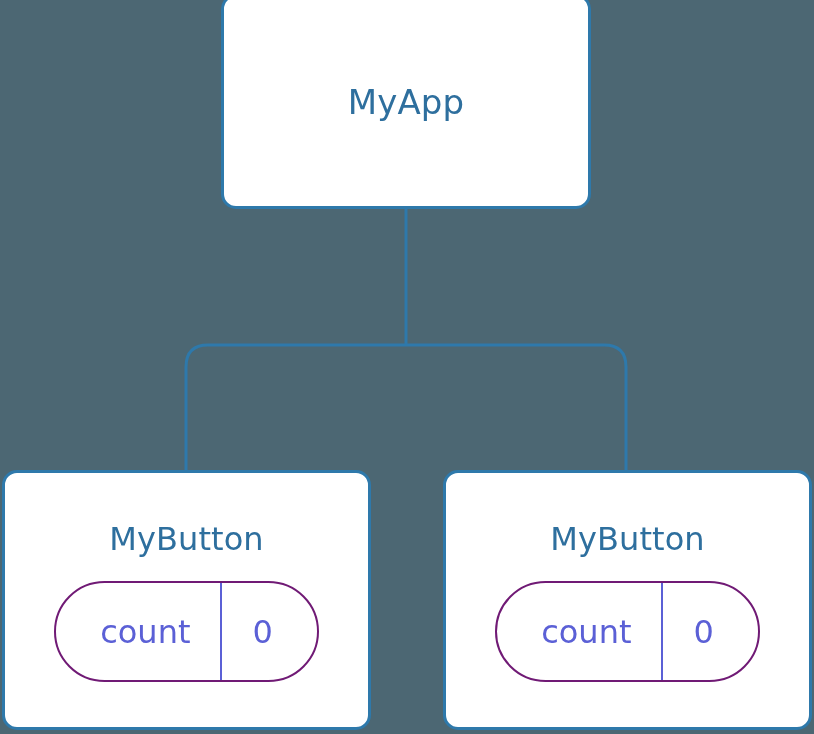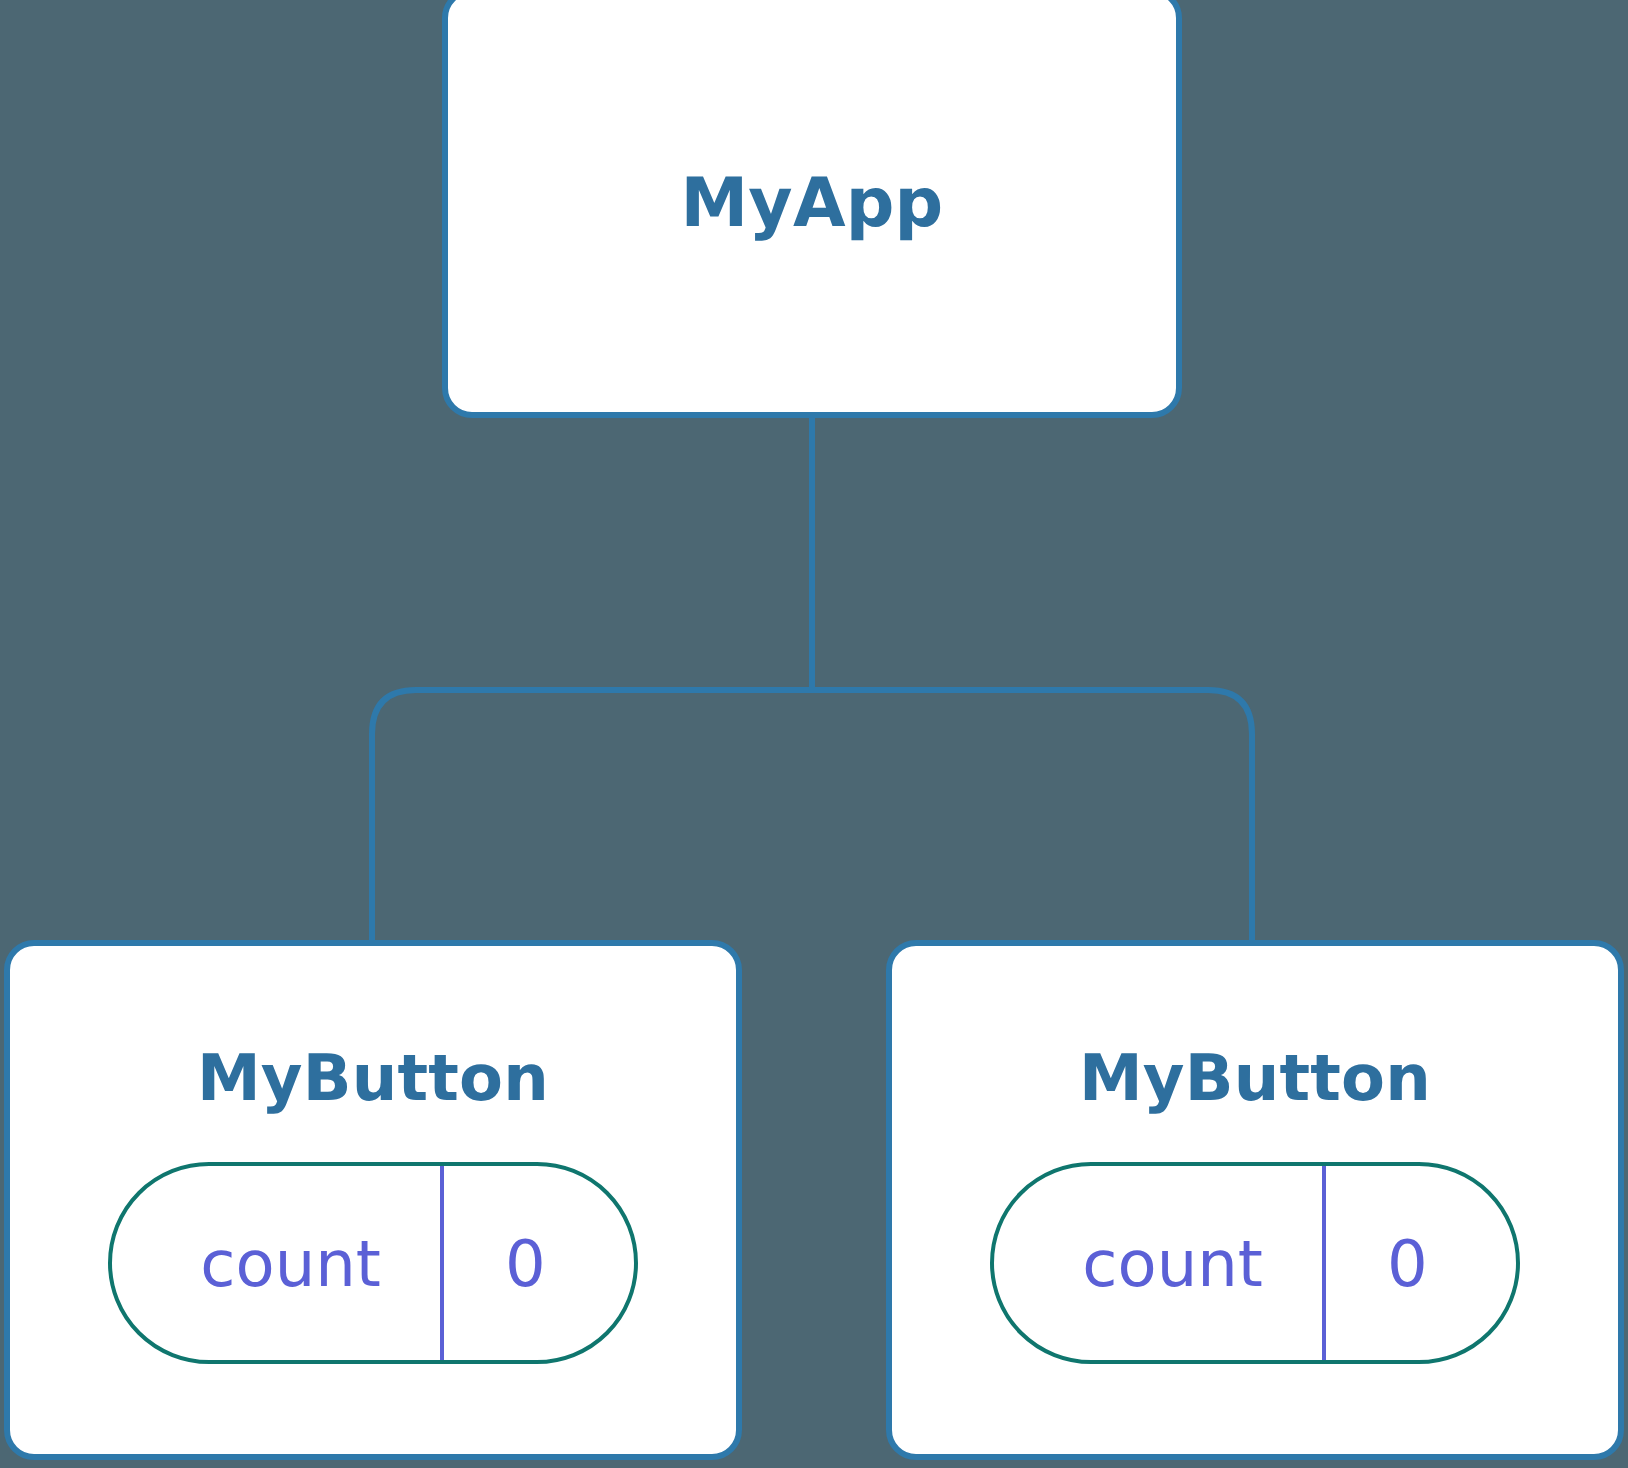--- a/index.html
+++ b/index.html
@@ -63,35 +63,34 @@
     height: 260px;
     justify-content: flex-start;
   }
 
   .node-title {
     color: #2e6f9e;
     font-size: 34px;
     line-height: 1;
     letter-spacing: 0.1px;
     white-space: nowrap;
-    font-weight: bold;
   }
   .child-left .node-title,
   .child-right .node-title {
     font-size: 32px;
     margin-top: 50px;
     text-align: center;
   }
 
   
   .state-pill {
     margin-top: 26px;
     display: flex;
     align-items: stretch;
-    border: 2px solid #0f766e;
+    border: 2px solid #701a75;
     border-radius: 52px;
     height: 101px;
     box-sizing: border-box;
     background: transparent;
     overflow: hidden;
   }
   .pill-key {
     display: flex;
     align-items: center;
     justify-content: center;

